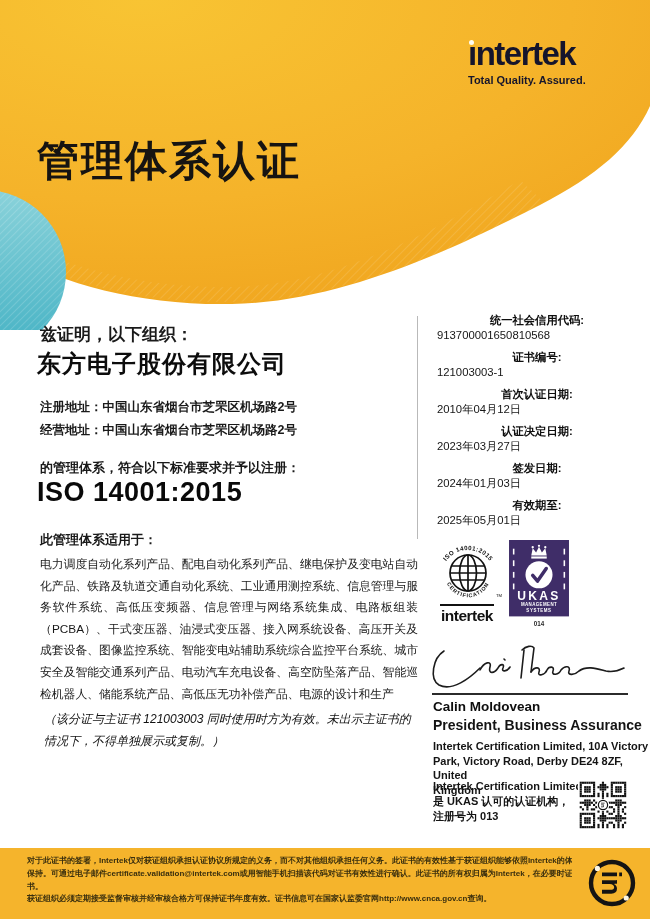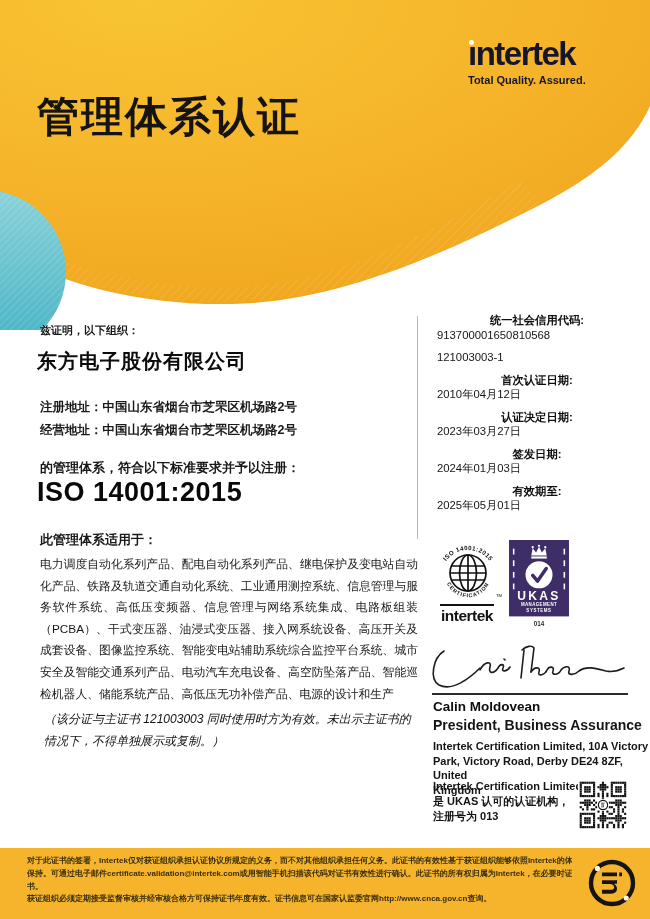--- a/index.html
+++ b/index.html
@@ -9,25 +9,25 @@
     -webkit-font-smoothing:antialiased;
   }
   .abs{position:absolute;}
   
   #header-art{position:absolute;top:0;left:0;z-index:0;}
   .logo-block{position:absolute;left:468px;top:37px;z-index:3;color:#15152c;}
   .logo-word{font-size:33px;font-weight:700;letter-spacing:-1.5px;line-height:34px;position:relative;}
   .logo-idot{position:absolute;left:1px;top:3px;width:5px;height:5px;border-radius:50%;background:#fffdf2;}
   .logo-tag{font-size:11px;font-weight:700;margin-top:3px;letter-spacing:0;}
   .cert-title{position:absolute;left:37px;top:92px;z-index:3;font-weight:900;font-size:42px;line-height:50px;letter-spacing:2px;}
-  .cert-title .t1{color:#161412;}
+  .cert-title .t1{color:#161412;margin-top:44px;}
   .cert-title .t2{color:#ffffff;}
   
-  .intro{left:40px;top:323px;font-size:11px;font-weight:700;}
-  .company{left:37px;top:348px;font-size:20px;font-weight:800;letter-spacing:1px;color:#0c0c0c;text-align:center;}
+  .intro{left:40px;top:323px;font-size:17px;font-weight:700;}
+  .company{left:37px;top:348px;font-size:24px;font-weight:800;letter-spacing:1px;color:#0c0c0c;text-align:center;}
   .addr1{left:40px;top:399px;font-size:12.5px;font-weight:600;}
   .addr2{left:40px;top:422px;font-size:12.5px;font-weight:600;}
   .compliance{left:40px;top:459px;font-size:13px;font-weight:700;}
   .standard{left:37px;top:477px;font-size:27px;font-weight:800;letter-spacing:.5px;color:#090909;}
   .scope-head{left:40px;top:531px;font-size:13px;font-weight:700;}
   .scope{left:40px;top:554px;width:378px;font-size:11.8px;line-height:21.6px;font-weight:500;text-align:justify;color:#181818;}
   .note{left:44px;top:708px;width:374px;font-size:12px;font-style:italic;line-height:22px;color:#111;}
   
   .divider{left:417px;top:316px;width:1px;height:223px;background:#b9b9b9;}
   .details{left:437px;top:313px;width:200px;}
@@ -102,20 +102,21 @@
 <div class="abs scope">电力调度自动化系列产品、配电自动化系列产品、继电保护及变电站自动化产品、铁路及轨道交通自动化系统、工业通用测控系统、信息管理与服务软件系统、高低压变频器、信息管理与网络系统集成、电路板组装（PCBA）、干式变压器、油浸式变压器、接入网系统设备、高压开关及成套设备、图像监控系统、智能变电站辅助系统综合监控平台系统、城市安全及智能交通系列产品、电动汽车充电设备、高空防坠落产品、智能巡检机器人、储能系统产品、高低压无功补偿产品、电源的设计和生产</div>
 <div class="abs note">（该分证与主证书 121003003 同时使用时方为有效。未出示主证书的情况下，不得单独展示或复制。）</div>
 
 <div class="abs divider"></div>
 <div class="abs details">
   <div class="detail-item">
     <div class="detail-label">统一社会信用代码:</div>
     <div class="detail-value">913700001650810568</div>
   </div>
   <div class="detail-item">
+    <div class="detail-label">证书编号:</div>
     <div class="detail-value">121003003-1</div>
   </div>
   <div class="detail-item">
     <div class="detail-label">首次认证日期:</div>
     <div class="detail-value">2010年04月12日</div>
   </div>
   <div class="detail-item">
     <div class="detail-label">认证决定日期:</div>
     <div class="detail-value">2023年03月27日</div>
   </div>

